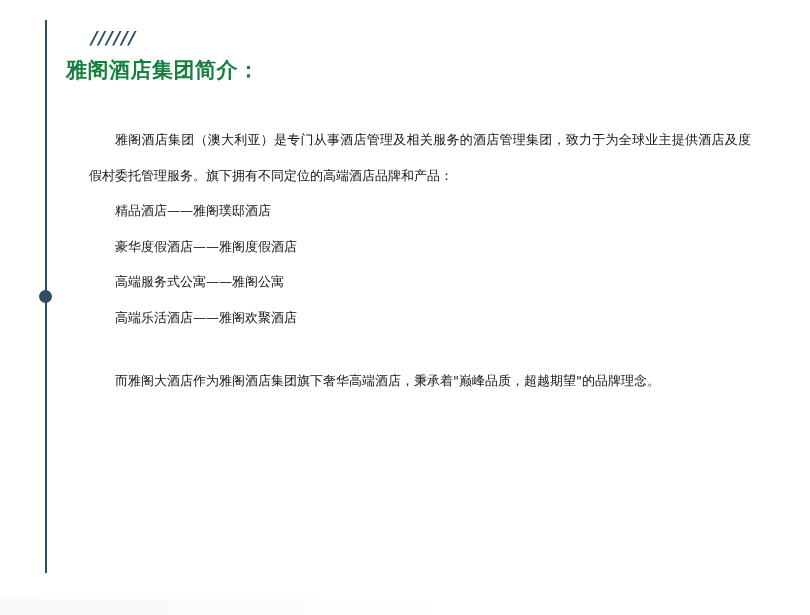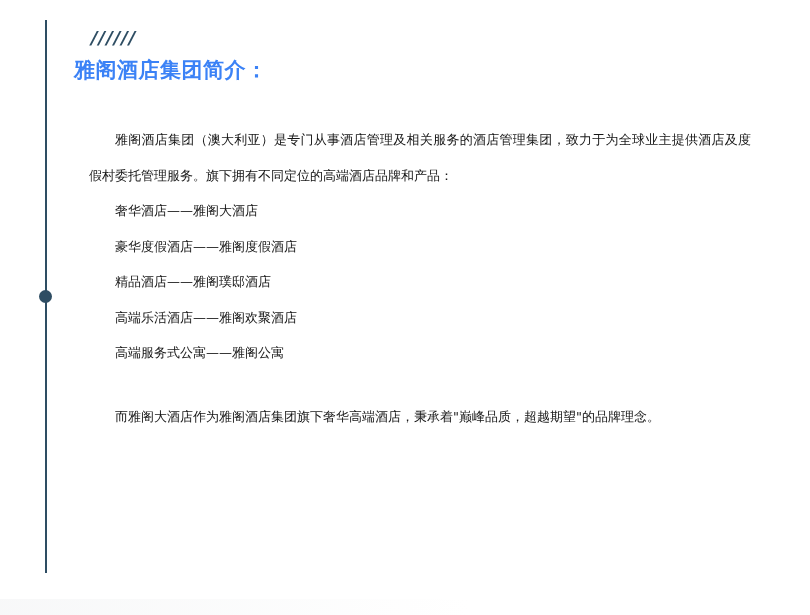--- a/index.html
+++ b/index.html
@@ -34,24 +34,24 @@
     top: 28px;
     color: #2e4d63;
     font-size: 18px;
     font-weight: bold;
     font-style: italic;
     letter-spacing: 1px;
     line-height: 20px;
   }
   .heading {
     position: absolute;
-    left: 74px;
+    left: 66px;
     top: 57px;
     margin: 0;
-    color: #3b82f6;
+    color: #15803d;
     font-size: 21px;
     font-weight: bold;
     letter-spacing: 0.5px;
     line-height: 26px;
   }
   .article-body {
     position: absolute;
     left: 89px;
     top: 122px;
     width: 662px;
@@ -93,25 +93,24 @@
   <div class="accent-dot"></div>
 
   <div class="slashes">//////</div>
 
   <h1 class="heading">雅阁酒店集团简介：</h1>
 
   <div class="article-body">
     <p class="para">雅阁酒店集团（澳大利亚）是专门从事酒店管理及相关服务的酒店管理集团，致力于为全球业主提供酒店及度假村委托管理服务。旗下拥有不同定位的高端酒店品牌和产品：</p>
 
     <ul class="brand-list">
-        <li>奢华酒店——雅阁大酒店</li>
+        <li>精品酒店——雅阁璞邸酒店</li>
         <li>豪华度假酒店——雅阁度假酒店</li>
-        <li>精品酒店——雅阁璞邸酒店</li>
+        <li>高端服务式公寓——雅阁公寓</li>
         <li>高端乐活酒店——雅阁欢聚酒店</li>
-        <li>高端服务式公寓——雅阁公寓</li>
       </ul>
 
     <p class="para closing">而雅阁大酒店作为雅阁酒店集团旗下奢华高端酒店，秉承着"巅峰品质，超越期望"的品牌理念。</p>
   </div>
 
   <div class="bottom-shade"></div>
 
 </div>
 
 </body></html>

